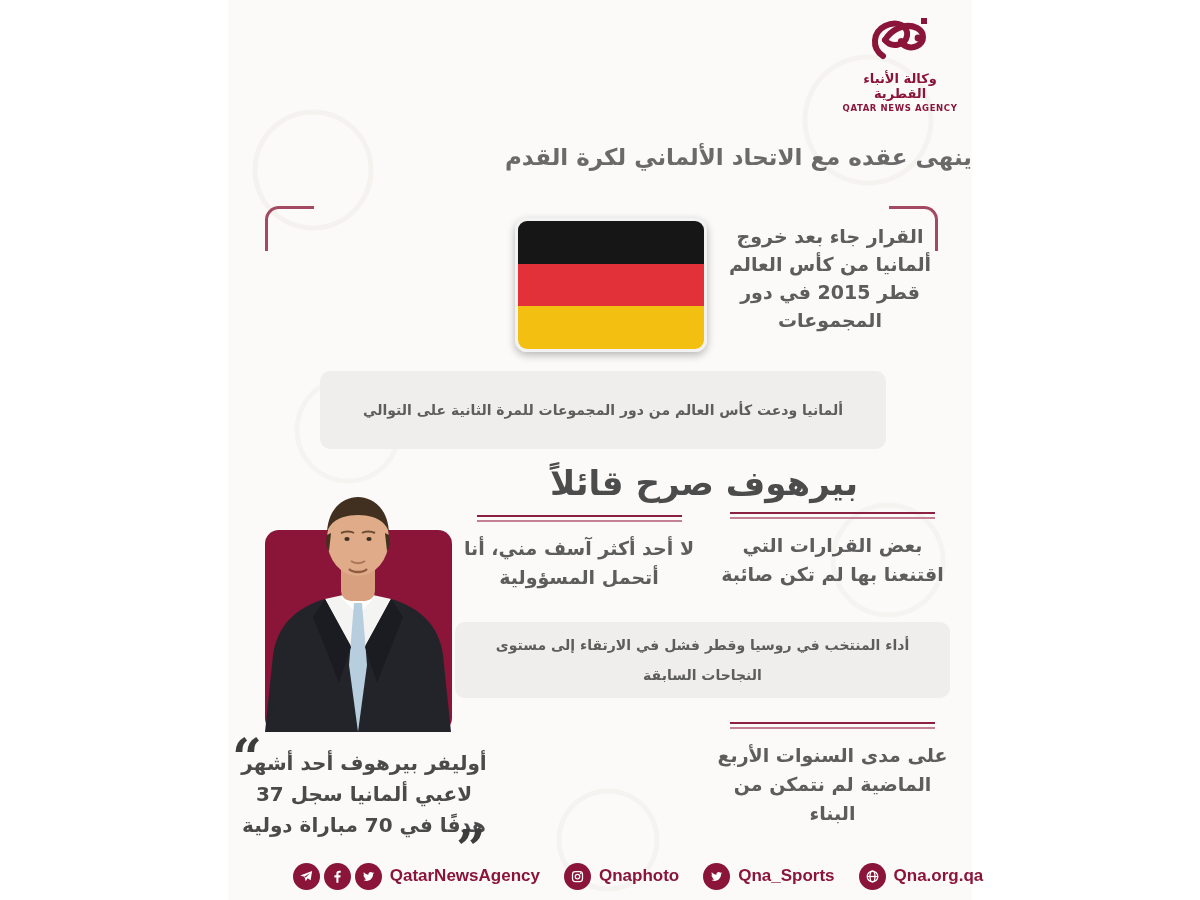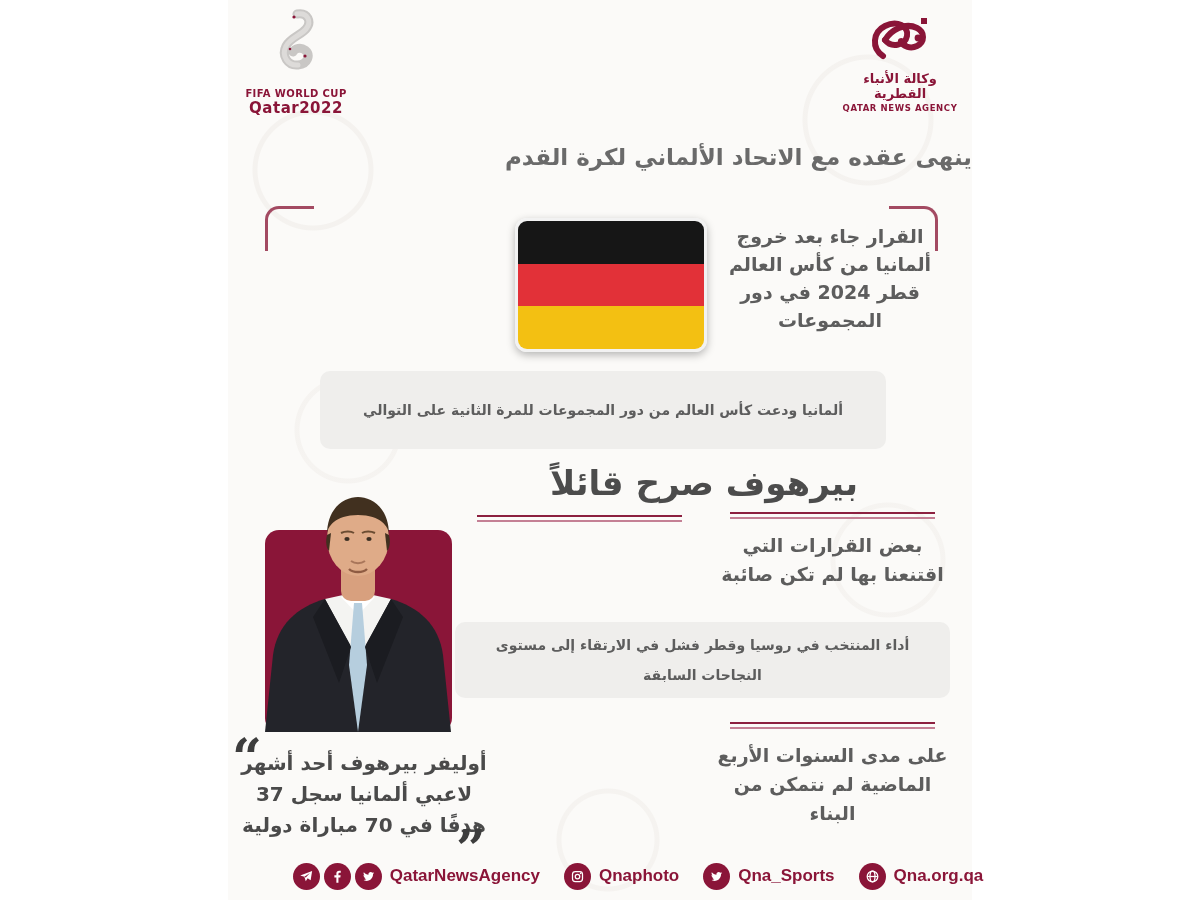--- a/index.html
+++ b/index.html
@@ -72,54 +72,41 @@
   .circ{width:27px;height:27px;border-radius:50%;background:#8A1538;display:flex;
         align-items:center;justify-content:center;}
   .flabel{color:#8A1538;font-size:17px;font-weight:bold;font-family:"Liberation Sans",sans-serif;}
 </style>
 </head>
 <body>
 
 <div class="page">
   <div class="canvas">
 
-    <div class="abs fifa">
-      <span>
-        <svg width="64" height="74" viewBox="0 0 64 74">
-          <path d="M33,6 C44,4 48,14 42,21 C37,27 26,30 22,38 C17,48 24,58 34,57 C44,56 47,47 41,42 C37,39 31,40 29,44" fill="none" stroke="#c9c7c5" stroke-width="9" stroke-linecap="round"></path>
-          <path d="M33,6 C44,4 48,14 42,21 C37,27 26,30 22,38 C17,48 24,58 34,57" fill="none" stroke="#dddbd9" stroke-width="5" stroke-linecap="round"></path>
-          <circle cx="30" cy="9" r="1.6" fill="#8A1538"></circle>
-          <circle cx="41" cy="48" r="1.6" fill="#8A1538"></circle>
-          <circle cx="26" cy="41" r="1.3" fill="#8A1538"></circle>
-        </svg>
-      </span>
-      <div class="l1">FIFA WORLD CUP</div>
-      <div class="l2">Qatar2022</div>
-    </div>
 
 
     <div class="abs qna">
       <span>
         <svg width="62" height="50" viewBox="0 0 62 50">
           <path d="M14,40 C2,32 4,16 16,10 C28,4 40,10 38,20 C36,30 22,32 16,24" fill="none" stroke="#8A1538" stroke-width="6" stroke-linecap="round"></path>
           <path d="M16,24 C22,14 36,6 48,12 C56,16 56,26 48,30 C42,33 34,31 32,25" fill="none" stroke="#8A1538" stroke-width="6" stroke-linecap="round"></path>
           <circle cx="49" cy="22" r="3.4" fill="#8A1538"></circle>
           <rect x="52" y="2" width="6" height="6" fill="#8A1538"></rect>
         </svg>
       </span>
       <div class="ar">وكالة الأنباء القطرية</div>
       <div class="en">QATAR NEWS AGENCY</div>
     </div>
 
     <div class="abs subtitle">ينهى عقده مع الاتحاد الألماني لكرة القدم</div>
 
     <div class="abs bracket br-left"></div>
     <div class="abs bracket br-right"></div>
 
-    <div class="abs flagtext ft-right">القرار جاء بعد خروج ألمانيا من كأس العالم قطر 2024 في دور المجموعات</div>
+    <div class="abs flagtext ft-right">القرار جاء بعد خروج ألمانيا من كأس العالم قطر 2015 في دور المجموعات</div>
 
     <div class="abs flag">
       <div class="stripe s-black"></div>
       <div class="stripe s-red"></div>
       <div class="stripe s-gold"></div>
     </div>
 
     <div class="abs banner banner1">ألمانيا ودعت كأس العالم من دور المجموعات للمرة الثانية على التوالي</div>
 
     <div class="abs heading">بيرهوف صرح قائلاً</div>
@@ -152,20 +139,21 @@
           <div class="sep1"></div>
           <div class="sep2"></div>
         </div>
       <div>بعض القرارات التي اقتنعنا بها لم تكن صائبة</div>
     </div>
     <div class="abs quote q-tl">
       <div class="sepwrap">
           <div class="sep1"></div>
           <div class="sep2"></div>
         </div>
+      <div>لا أحد أكثر آسف مني، أنا أتحمل المسؤولية</div>
     </div>
 
     <div class="abs quote q-br">
       <div class="sepwrap">
           <div class="sep1"></div>
           <div class="sep2"></div>
         </div>
       <div>على مدى السنوات الأربع الماضية لم نتمكن من البناء</div>
     </div>
 

